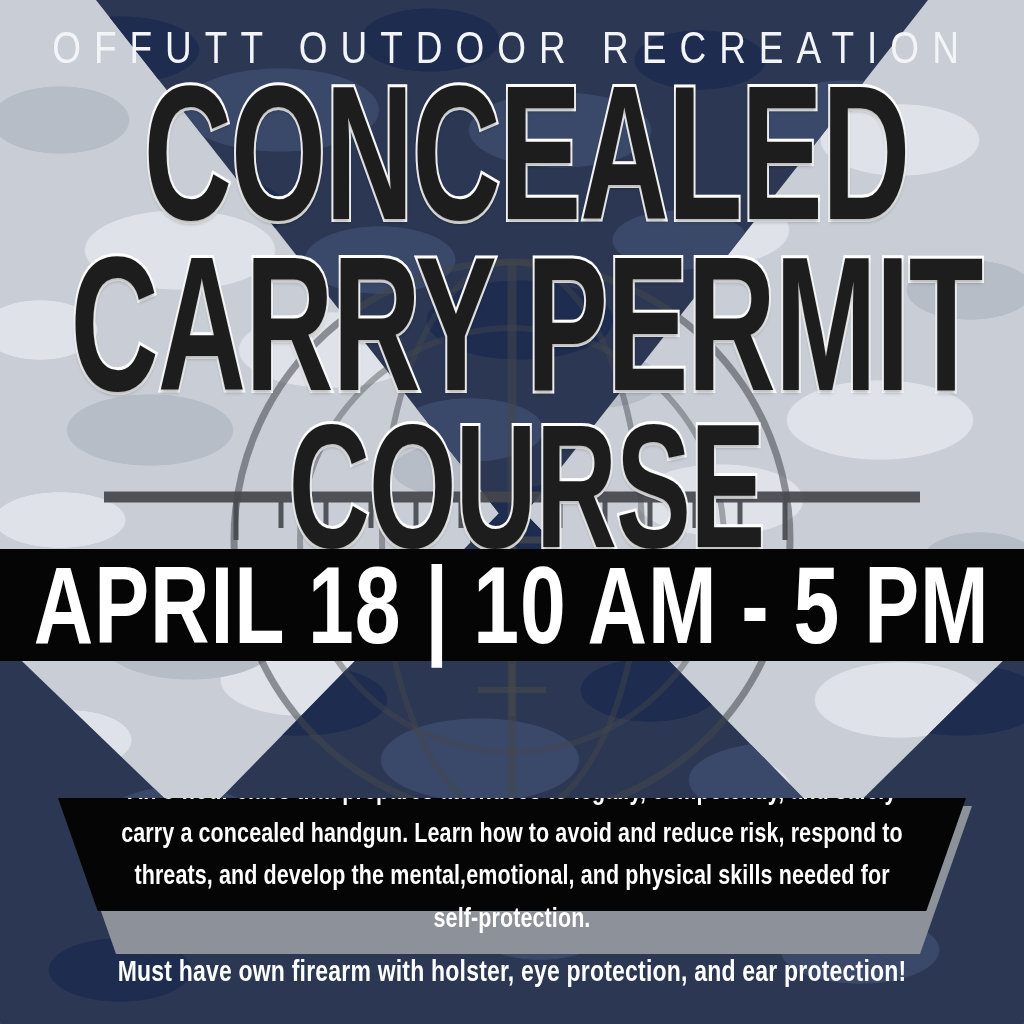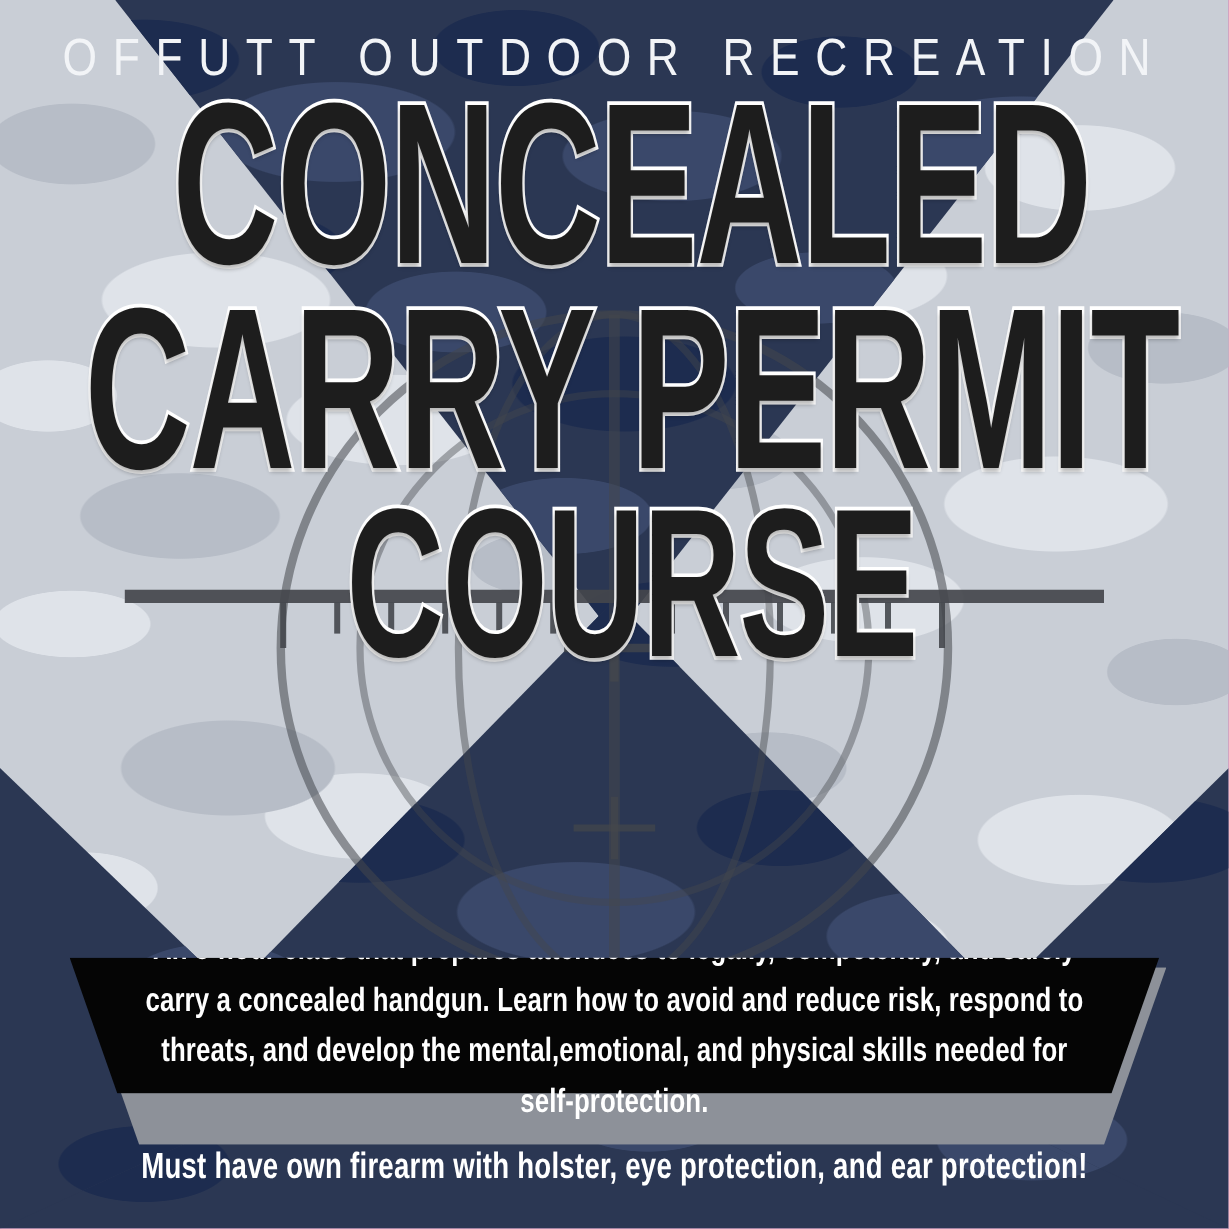--- a/index.html
+++ b/index.html
@@ -276,20 +276,23 @@
   </svg>
 
   <div id="kicker">OFFUTT OUTDOOR RECREATION</div>
 
   <div id="title-block">
     <span class="title-line tl1">CONCEALED</span>
     <span class="title-line tl2">CARRY PERMIT</span>
     <span class="title-line tl3">COURSE</span>
   </div>
 
+  <div id="date-bar">
+    <span id="date-text">APRIL 18  |  10 AM - 5 PM</span>
+  </div>
 
   <div id="desc-wrap">
     <div id="desc-shadow"></div>
     <div id="desc-box">
       <div id="desc-text">An 8-hour class that prepares attendees to legally, competently, and safely carry a concealed handgun. Learn how to avoid and reduce risk, respond to threats, and develop the mental,emotional, and physical skills needed for self-protection.</div>
     </div>
   </div>
 
   <div id="footnote">Must have own firearm with holster, eye protection, and ear protection!</div>
 

